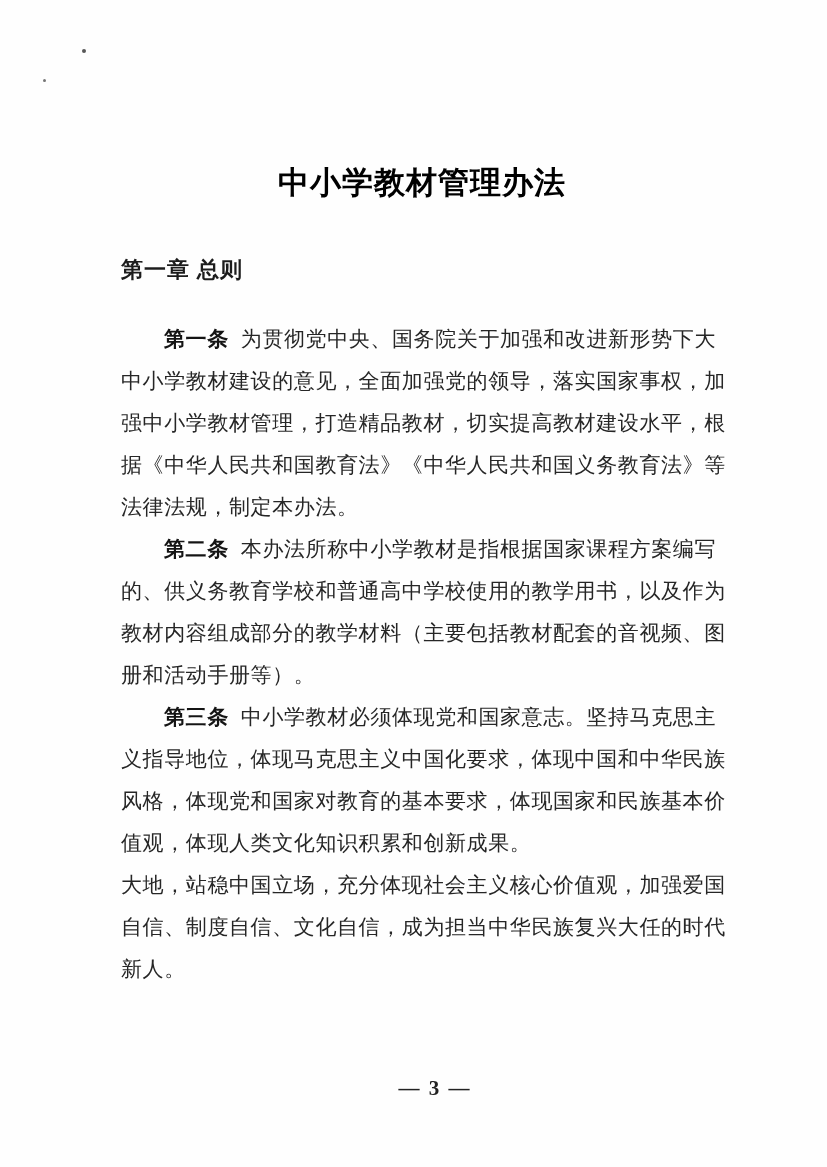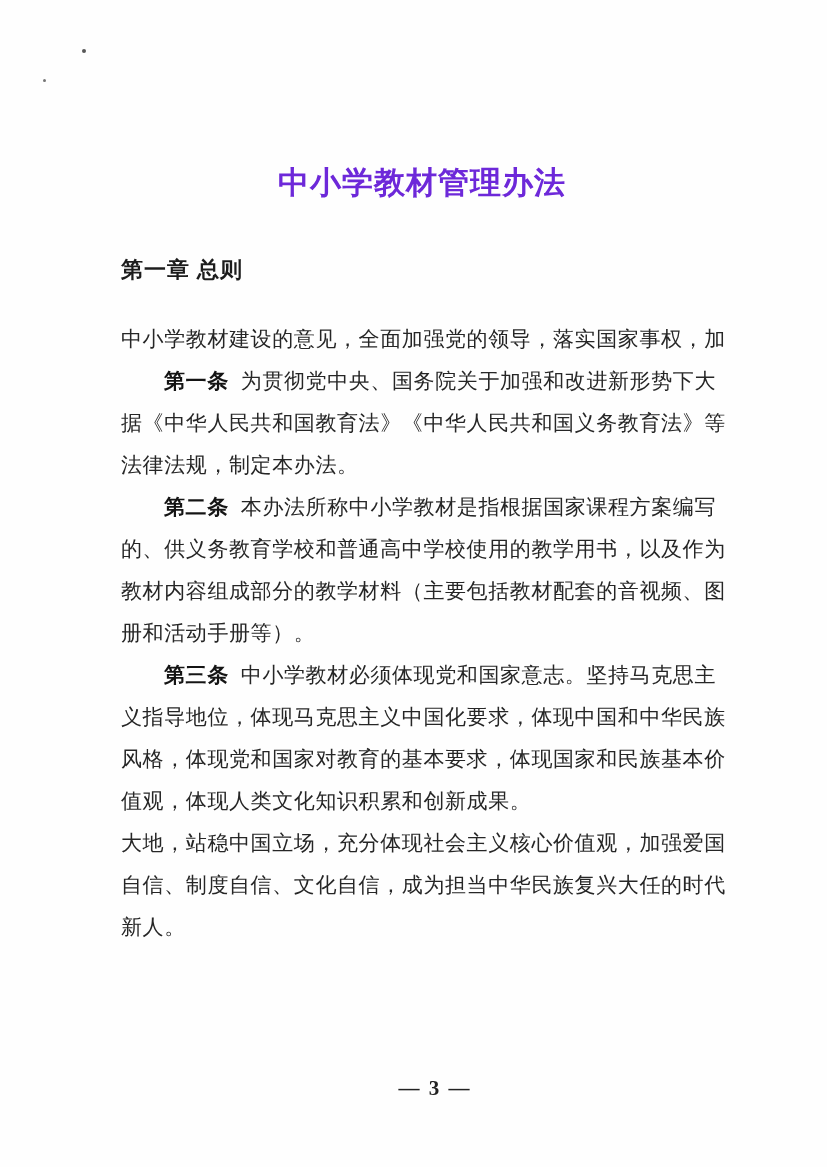--- a/index.html
+++ b/index.html
@@ -19,21 +19,21 @@
   .doc-title {
     position: absolute;
     top: 143px;
     left: 121px;
     width: 602px;
     text-align: center;
     font-size: 31px;
     font-weight: bold;
     letter-spacing: 1px;
     line-height: 1.2;
-    color: #6d28d9;
+    color: #000000;
   }
   .chapter-heading {
     position: absolute;
     top: 237px;
     left: 121px;
     width: 602px;
     font-family: "Liberation Sans", "DejaVu Sans", sans-serif;
     font-size: 22px;
     font-weight: bold;
     letter-spacing: 1px;
@@ -86,22 +86,23 @@
 <div class="page">
 
   <div class="speckle speckle-1"></div>
   <div class="speckle speckle-2"></div>
 
   <h1 class="doc-title">中小学教材管理办法</h1>
 
   <h2 class="chapter-heading">第一章 总则</h2>
 
   <div class="doc-body">
+      <div class="line indent"><b>第一条</b>为贯彻党中央、国务院关于加强和改进新形势下大</div>
       <div class="line">中小学教材建设的意见，全面加强党的领导，落实国家事权，加</div>
-      <div class="line indent"><b>第一条</b>为贯彻党中央、国务院关于加强和改进新形势下大</div>
+      <div class="line">强中小学教材管理，打造精品教材，切实提高教材建设水平，根</div>
       <div class="line">据《中华人民共和国教育法》《中华人民共和国义务教育法》等</div>
       <div class="line">法律法规，制定本办法。</div>
       <div class="line indent"><b>第二条</b>本办法所称中小学教材是指根据国家课程方案编写</div>
       <div class="line">的、供义务教育学校和普通高中学校使用的教学用书，以及作为</div>
       <div class="line">教材内容组成部分的教学材料（主要包括教材配套的音视频、图</div>
       <div class="line">册和活动手册等）。</div>
       <div class="line indent"><b>第三条</b>中小学教材必须体现党和国家意志。坚持马克思主</div>
       <div class="line">义指导地位，体现马克思主义中国化要求，体现中国和中华民族</div>
       <div class="line">风格，体现党和国家对教育的基本要求，体现国家和民族基本价</div>
       <div class="line">值观，体现人类文化知识积累和创新成果。</div>

